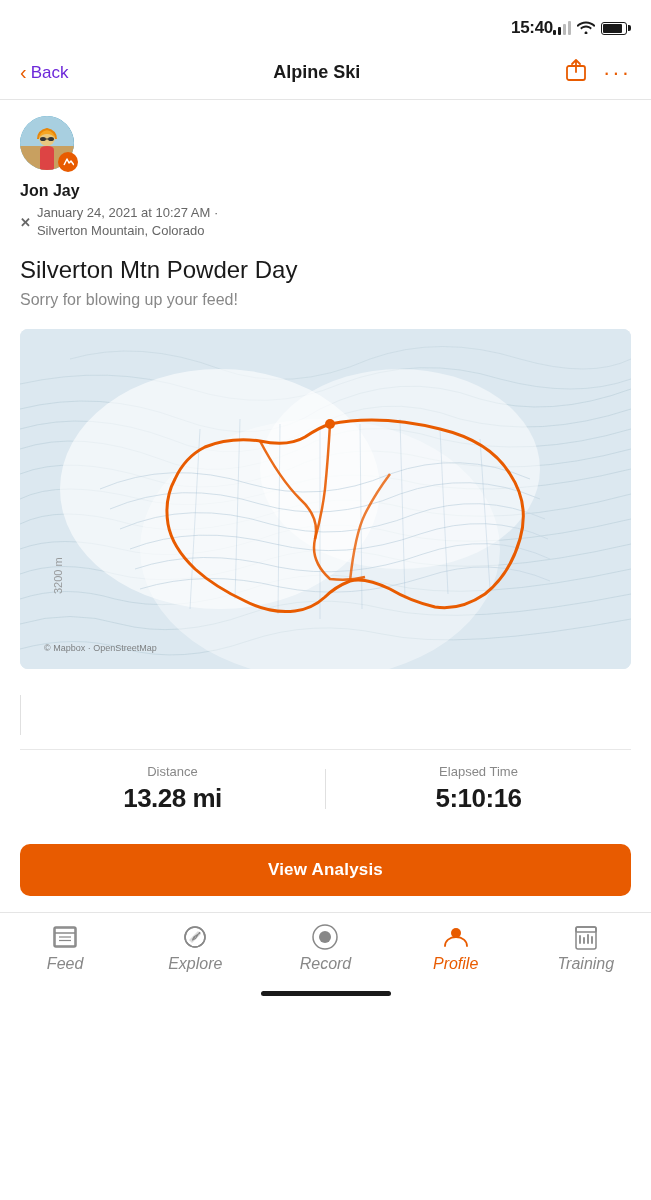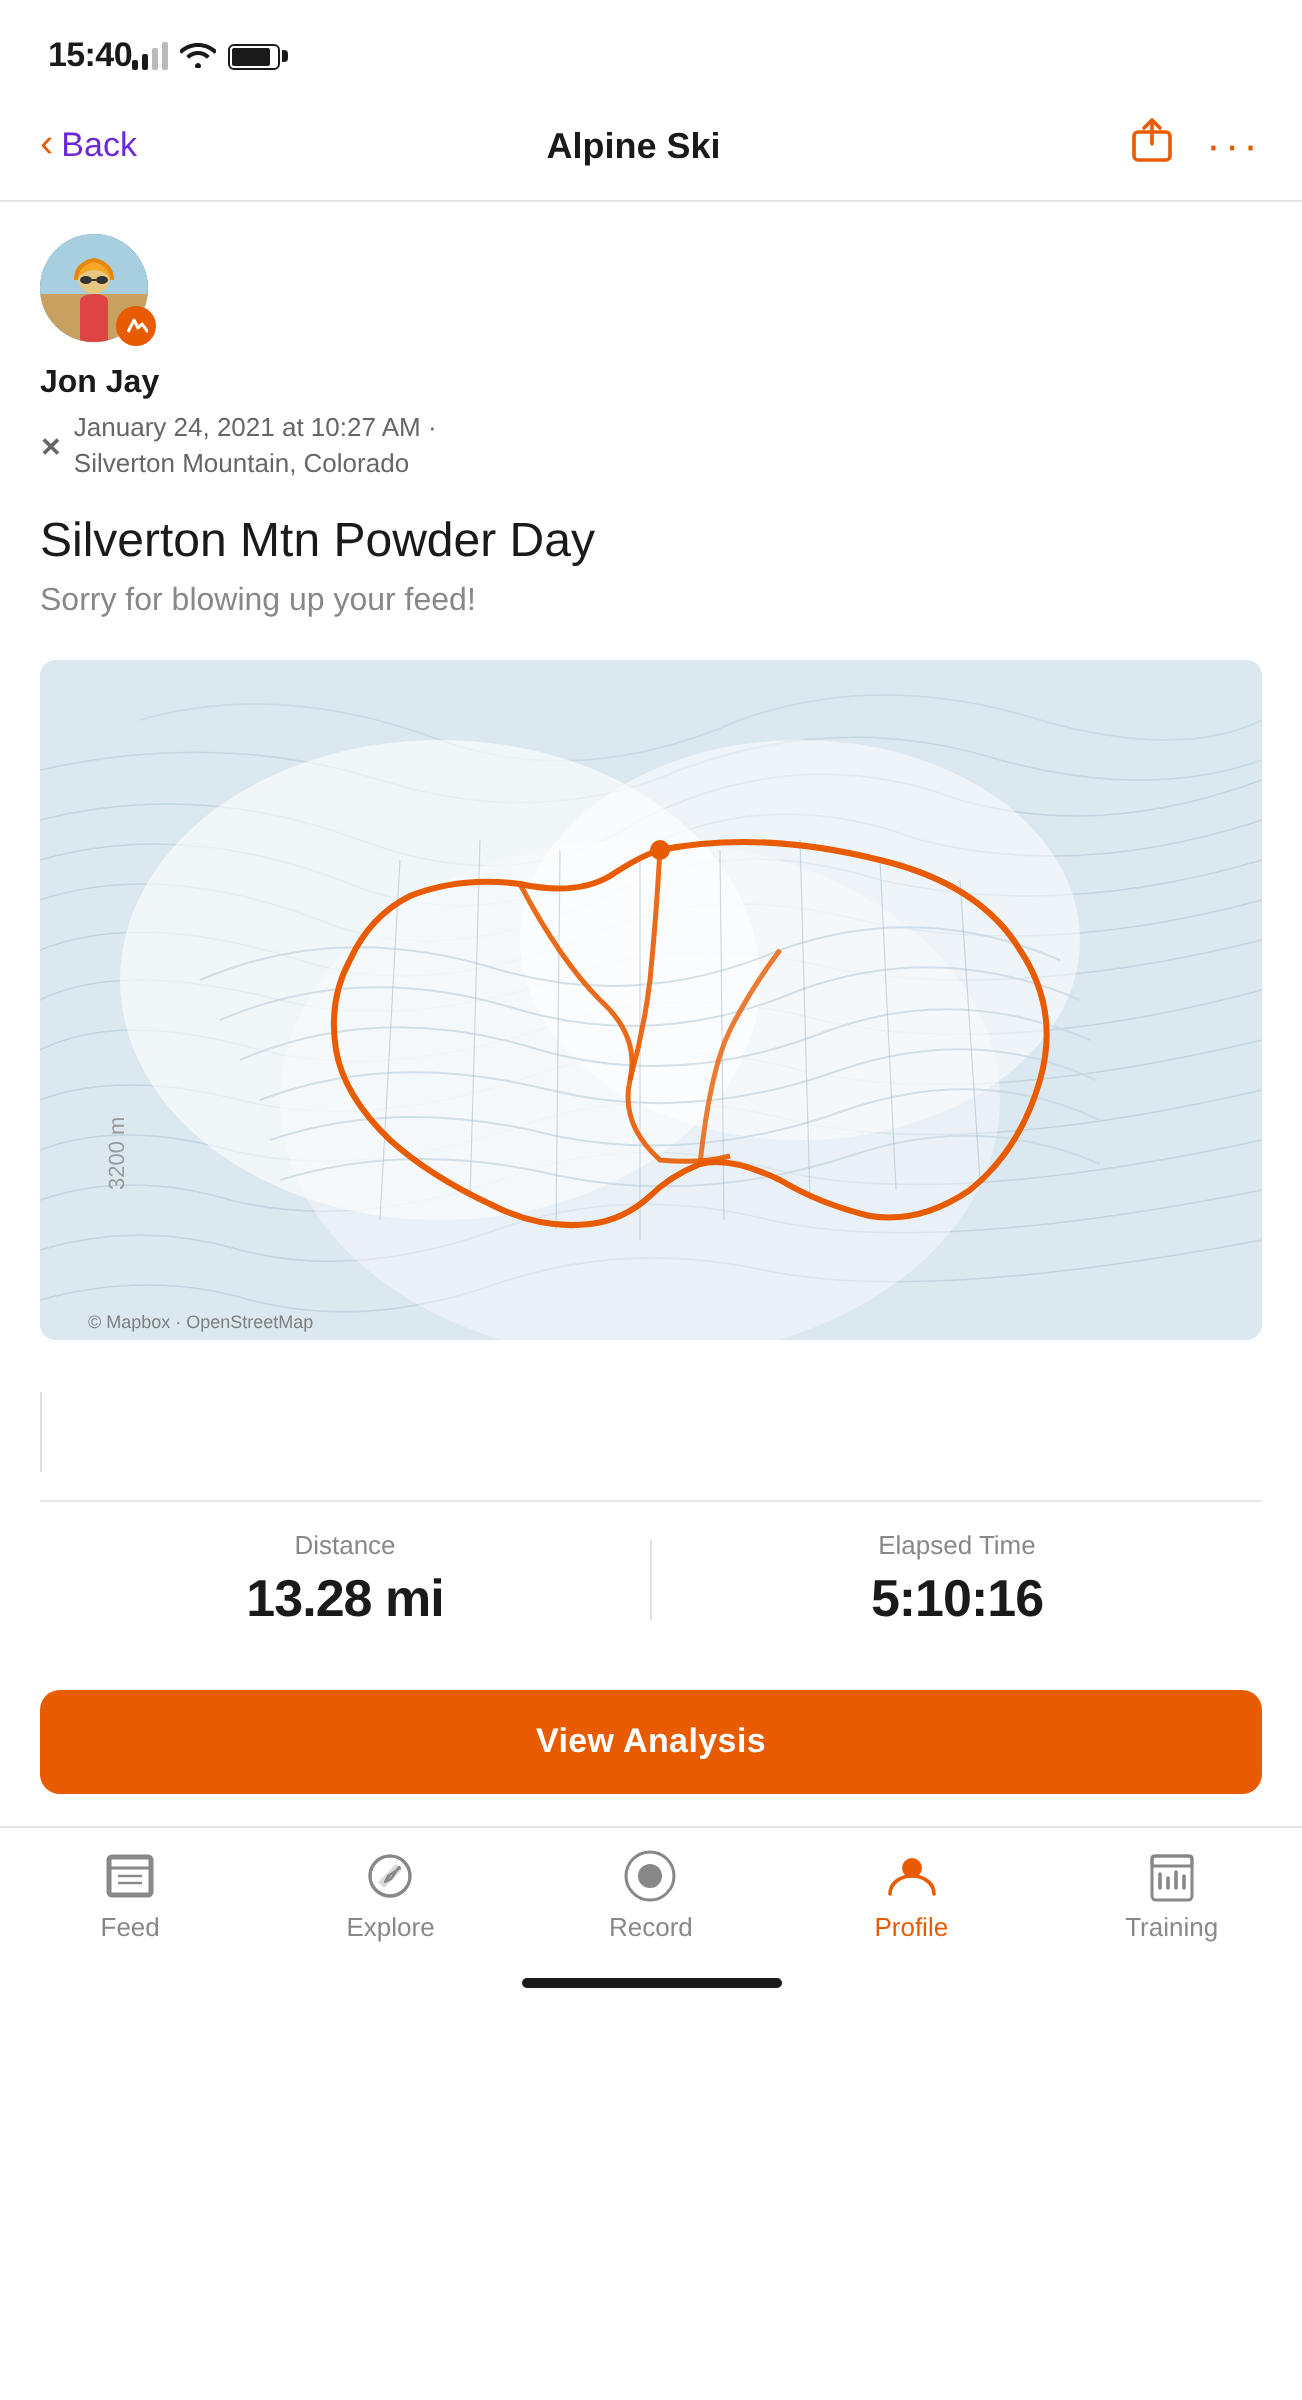--- a/index.html
+++ b/index.html
@@ -8,21 +8,21 @@
       width: 651px;
       min-height: 1200px;
       font-family: -apple-system, BlinkMacSystemFont, 'Helvetica Neue', Arial, sans-serif;
       background: #fff;
       color: #1a1a1a;
     }
 
     
     .status-bar {
       display: flex;
-      justify-content: flex-start;
+      justify-content: flex-end;
       align-items: center;
       padding: 14px 24px 8px;
       height: 50px;
     }
     .status-time {
       font-size: 17px;
       font-weight: 600;
       letter-spacing: -0.3px;
     }
     .status-icons {
@@ -173,21 +173,21 @@
     }
     .map-bg {
       width: 100%;
       height: 100%;
       position: absolute;
       top: 0;
       left: 0;
     }
     .map-watermark {
       position: absolute;
-      bottom: 4px;
+      bottom: 16px;
       left: 8px;
       font-size: 9px;
       color: #666;
       opacity: 0.8;
       padding-left: 16px;
     }
 
     
     .stats-section {
       padding: 0 20px;
@@ -262,22 +262,23 @@
       min-width: 70px;
     }
     .tab-icon {
       width: 28px;
       height: 28px;
       display: flex;
       align-items: center;
       justify-content: center;
     }
     .tab-label {
-      font-size: 13px;
+      font-size: 16px;
       color: #888;
+      font-style: italic;
     }
     .tab-label.active {
       color: #E85B00;
     }
 
     
     .home-bar {
       display: flex;
       justify-content: center;
       padding: 10px 0 6px;

